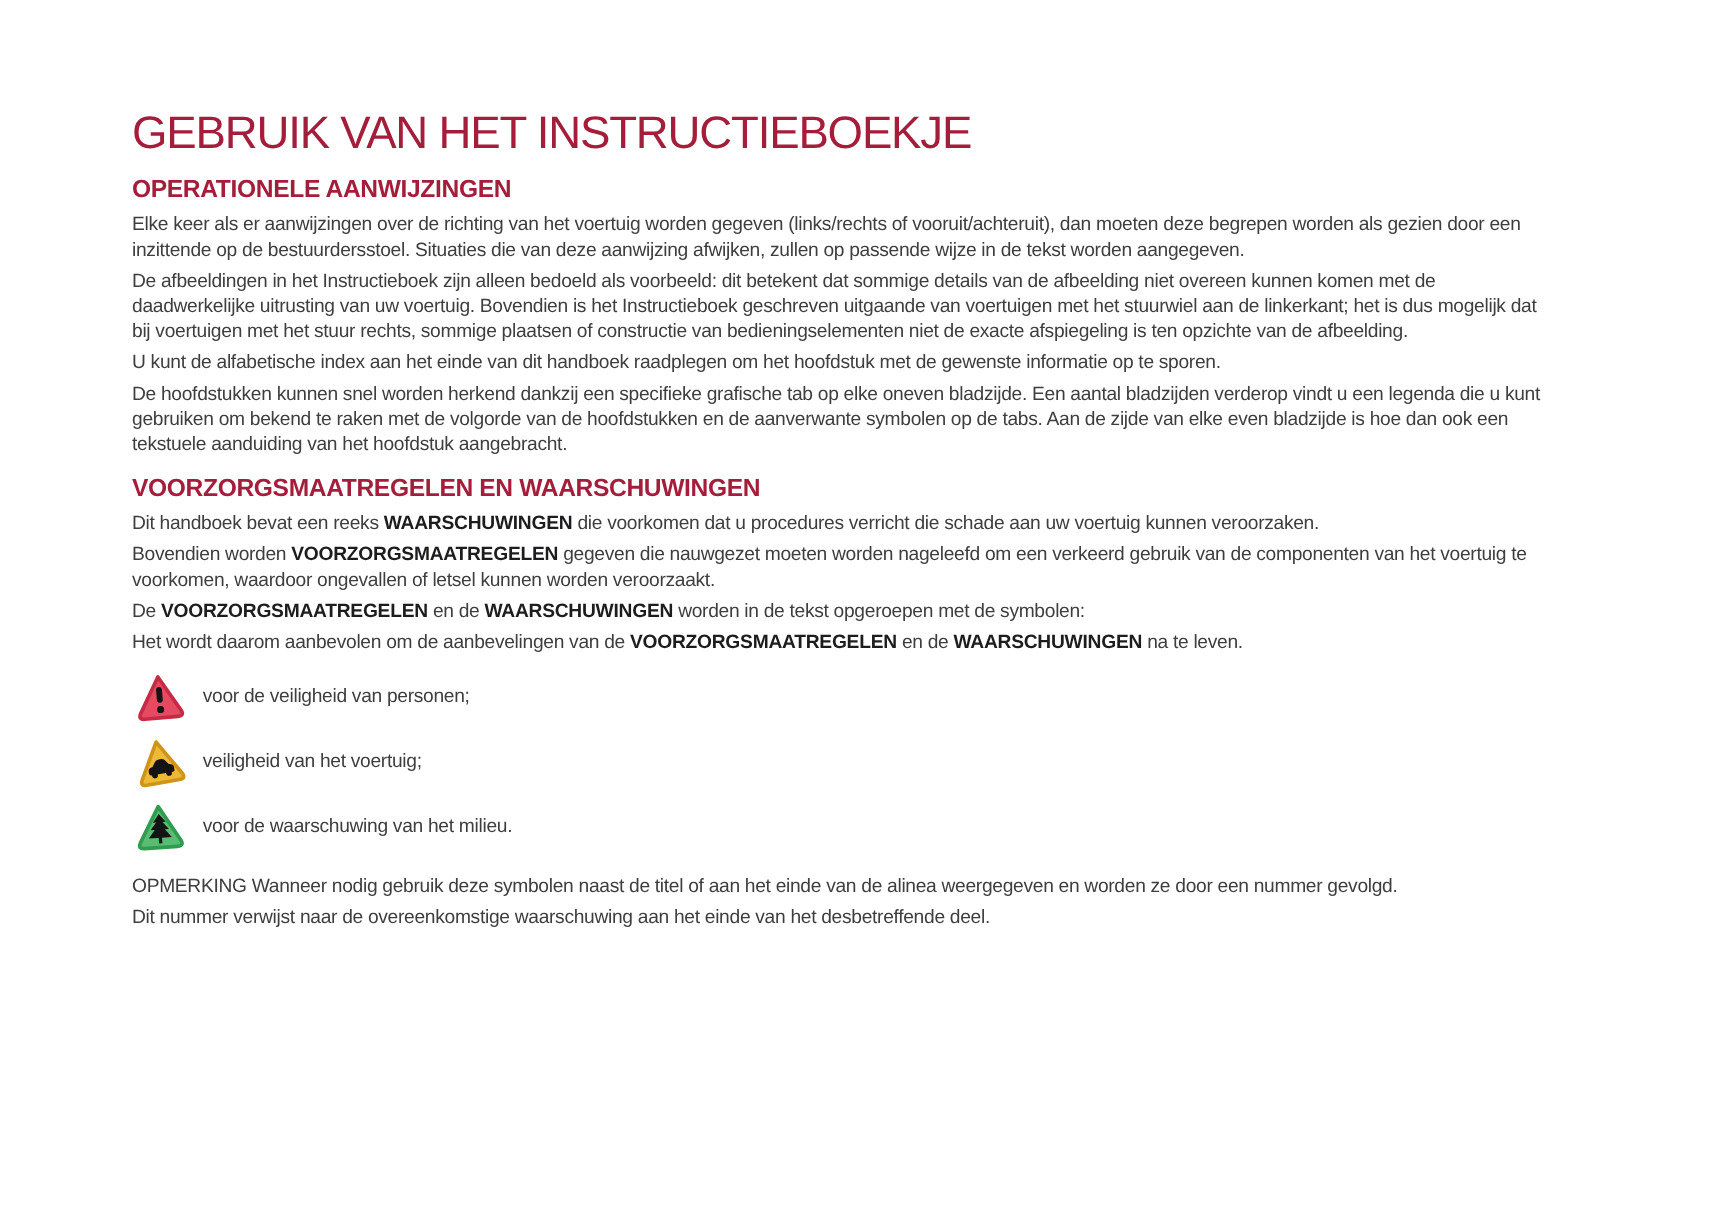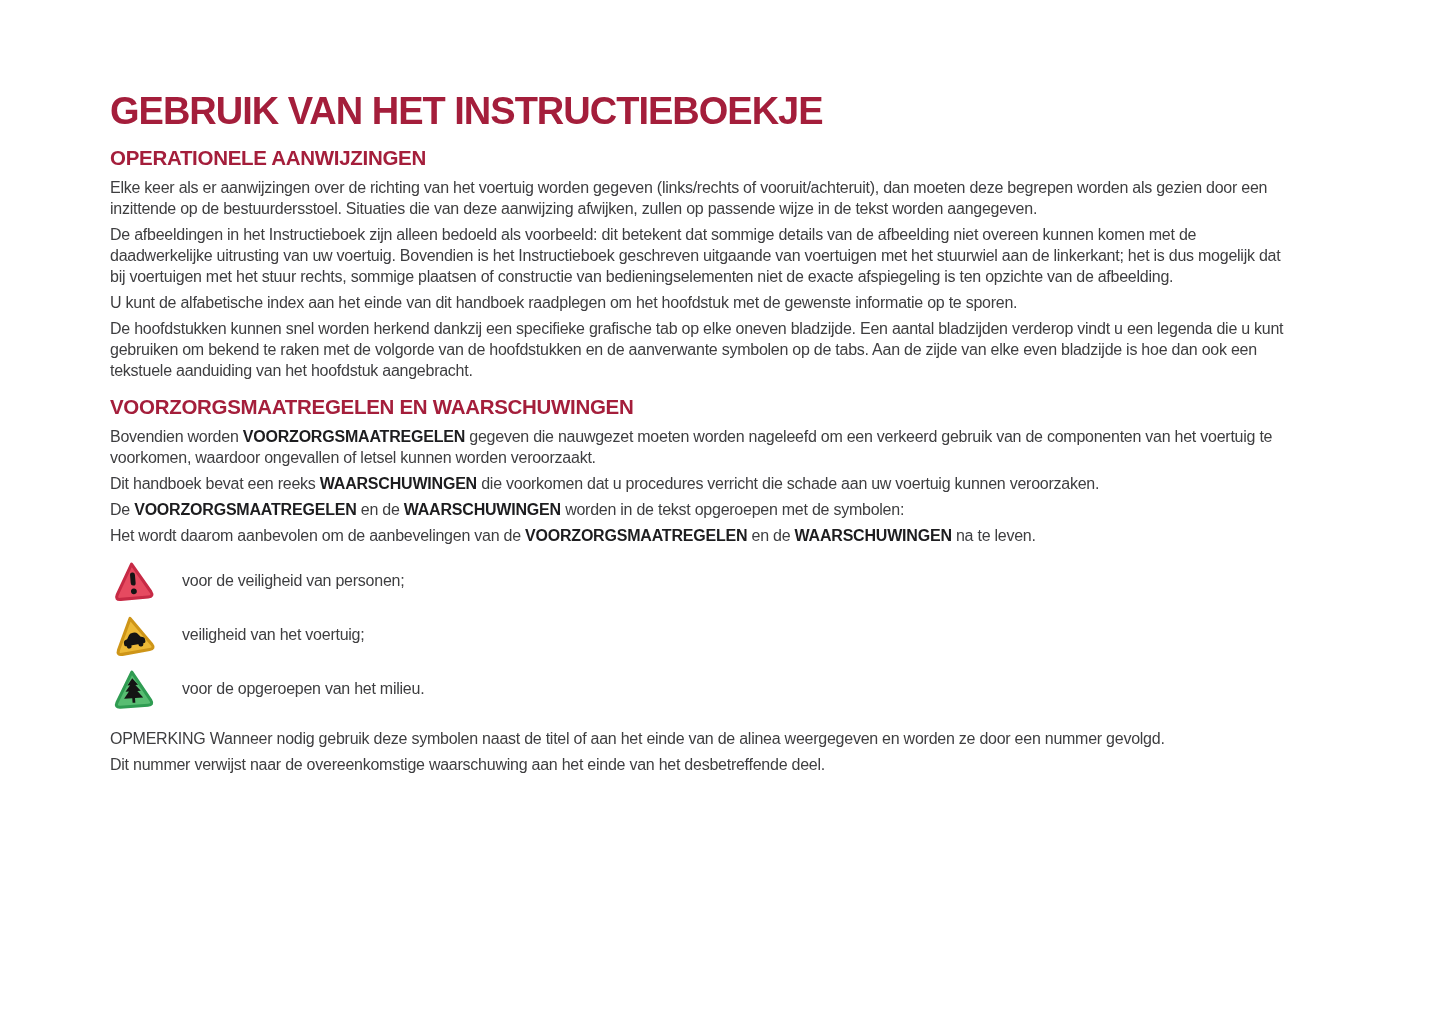--- a/index.html
+++ b/index.html
@@ -12,21 +12,21 @@
     font-family: "Liberation Sans", sans-serif;
   }
   .page {
     position: absolute;
     left: 110px;
     top: 92px;
     width: 1196px;
   }
   .page-title {
     font-size: 38px;
-    font-weight: bold;
+    font-weight: normal;
     letter-spacing: -1px;
     line-height: 1.05;
     color: #A41E3B;
     margin: 0 0 14px 0;
   }
   .section-heading {
     font-size: 20.5px;
     font-weight: bold;
     letter-spacing: -0.3px;
     color: #A41E3B;
@@ -43,21 +43,21 @@
     color: #1D1D1F;
     font-weight: bold;
     letter-spacing: -0.2px;
   }
   .symbols-list {
     margin-top: 8px;
   }
   .symbol-row {
     display: flex;
     align-items: center;
-    gap: 26px;
+    gap: 13px;
     height: 54px;
   }
   .symbol-icon {
     width: 46px;
     height: 48px;
     flex: 0 0 auto;
   }
   .symbol-label {
     font-size: 16px;
     letter-spacing: -0.25px;
@@ -74,22 +74,22 @@
 
   <h1 class="page-title">GEBRUIK VAN HET INSTRUCTIEBOEKJE</h1>
 
   <h2 class="section-heading">OPERATIONELE AANWIJZINGEN</h2>
   <p class="body-p"><span>Elke keer als er aanwijzingen over de richting van het voertuig worden gegeven (links/rechts of vooruit/achteruit), dan moeten deze begrepen worden als gezien door een inzittende op de bestuurdersstoel. Situaties die van deze aanwijzing afwijken, zullen op passende wijze in de tekst worden aangegeven.</span></p>
   <p class="body-p"><span>De afbeeldingen in het Instructieboek zijn alleen bedoeld als voorbeeld: dit betekent dat sommige details van de afbeelding niet overeen kunnen komen met de daadwerkelijke uitrusting van uw voertuig. Bovendien is het Instructieboek geschreven uitgaande van voertuigen met het stuurwiel aan de linkerkant; het is dus mogelijk dat bij voertuigen met het stuur rechts, sommige plaatsen of constructie van bedieningselementen niet de exacte afspiegeling is ten opzichte van de afbeelding.</span></p>
   <p class="body-p"><span>U kunt de alfabetische index aan het einde van dit handboek raadplegen om het hoofdstuk met de gewenste informatie op te sporen.</span></p>
   <p class="body-p"><span>De hoofdstukken kunnen snel worden herkend dankzij een specifieke grafische tab op elke oneven bladzijde. Een aantal bladzijden verderop vindt u een legenda die u kunt gebruiken om bekend te raken met de volgorde van de hoofdstukken en de aanverwante symbolen op de tabs. Aan de zijde van elke even bladzijde is hoe dan ook een tekstuele aanduiding van het hoofdstuk aangebracht.</span></p>
 
   <h2 class="section-heading">VOORZORGSMAATREGELEN EN WAARSCHUWINGEN</h2>
+  <p class="body-p"><span>Dit handboek bevat een reeks </span><b>WAARSCHUWINGEN</b><span> die voorkomen dat u procedures verricht die schade aan uw voertuig kunnen veroorzaken.</span></p>
   <p class="body-p"><span>Bovendien worden </span><b>VOORZORGSMAATREGELEN</b><span> gegeven die nauwgezet moeten worden nageleefd om een verkeerd gebruik van de componenten van het voertuig te voorkomen, waardoor ongevallen of letsel kunnen worden veroorzaakt.</span></p>
-  <p class="body-p"><span>Dit handboek bevat een reeks </span><b>WAARSCHUWINGEN</b><span> die voorkomen dat u procedures verricht die schade aan uw voertuig kunnen veroorzaken.</span></p>
   <p class="body-p"><span>De </span><b>VOORZORGSMAATREGELEN</b><span> en de </span><b>WAARSCHUWINGEN</b><span> worden in de tekst opgeroepen met de symbolen:</span></p>
   <p class="body-p"><span>Het wordt daarom aanbevolen om de aanbevelingen van de </span><b>VOORZORGSMAATREGELEN</b><span> en de </span><b>WAARSCHUWINGEN</b><span> na te leven.</span></p>
 
   <div class="symbols-list">
 
     <div class="symbol-row">
       <svg class="symbol-icon" viewBox="0 0 60 60" style="transform: rotate(-5deg);">
         <path d="M30 8 L52 46 Q55.5 52.5 48 52.5 L12 52.5 Q4.5 52.5 8 46 Z" stroke-width="4" stroke-linejoin="round" fill="#E64A60" stroke="#C72A45"></path>
         <rect x="26.8" y="19" width="6.4" height="17" rx="3.2" fill="#141414"></rect>
         <circle cx="30" cy="43.5" r="3.8" fill="#141414"></circle>
@@ -105,21 +105,21 @@
         <circle cx="38" cy="43.5" r="3.2" fill="#141414"></circle>
       </svg>
       <span class="symbol-label">veiligheid van het voertuig;</span>
     </div>
 
     <div class="symbol-row">
       <svg class="symbol-icon" viewBox="0 0 60 60" style="transform: rotate(-4deg);">
         <path d="M30 8 L52 46 Q55.5 52.5 48 52.5 L12 52.5 Q4.5 52.5 8 46 Z" stroke-width="4" stroke-linejoin="round" fill="#58BD72" stroke="#2F9C52"></path>
         <path d="M30 16 L37 25 H33.5 L40 33 H35.5 L42.5 42 H31.8 V48 H28.2 V42 H17.5 L24.5 33 H20 L26.5 25 H23 Z" fill="#141414"></path>
       </svg>
-      <span class="symbol-label">voor de opgeroepen van het milieu.</span>
+      <span class="symbol-label">voor de waarschuwing van het milieu.</span>
     </div>
 
   </div>
 
   <div class="notes">
     <p class="body-p">OPMERKING Wanneer nodig gebruik deze symbolen naast de titel of aan het einde van de alinea weergegeven en worden ze door een nummer gevolgd.</p>
     <p class="body-p">Dit nummer verwijst naar de overeenkomstige waarschuwing aan het einde van het desbetreffende deel.</p>
   </div>
 
 </div>

